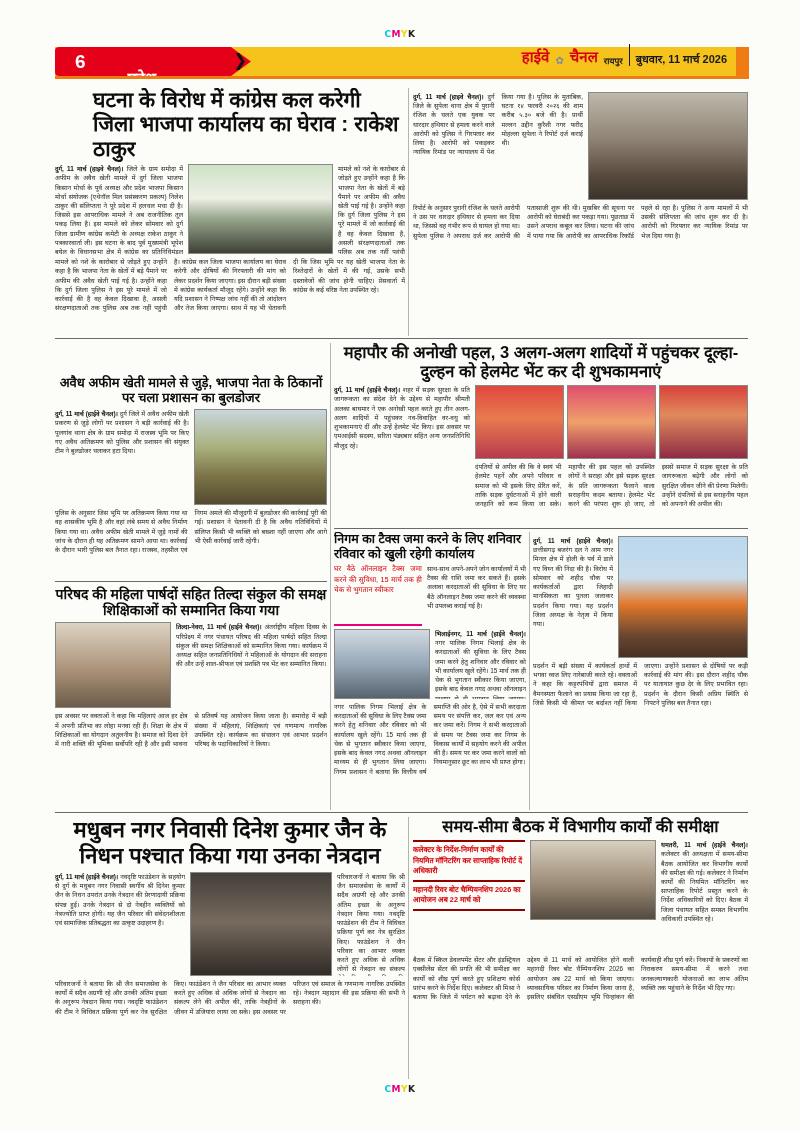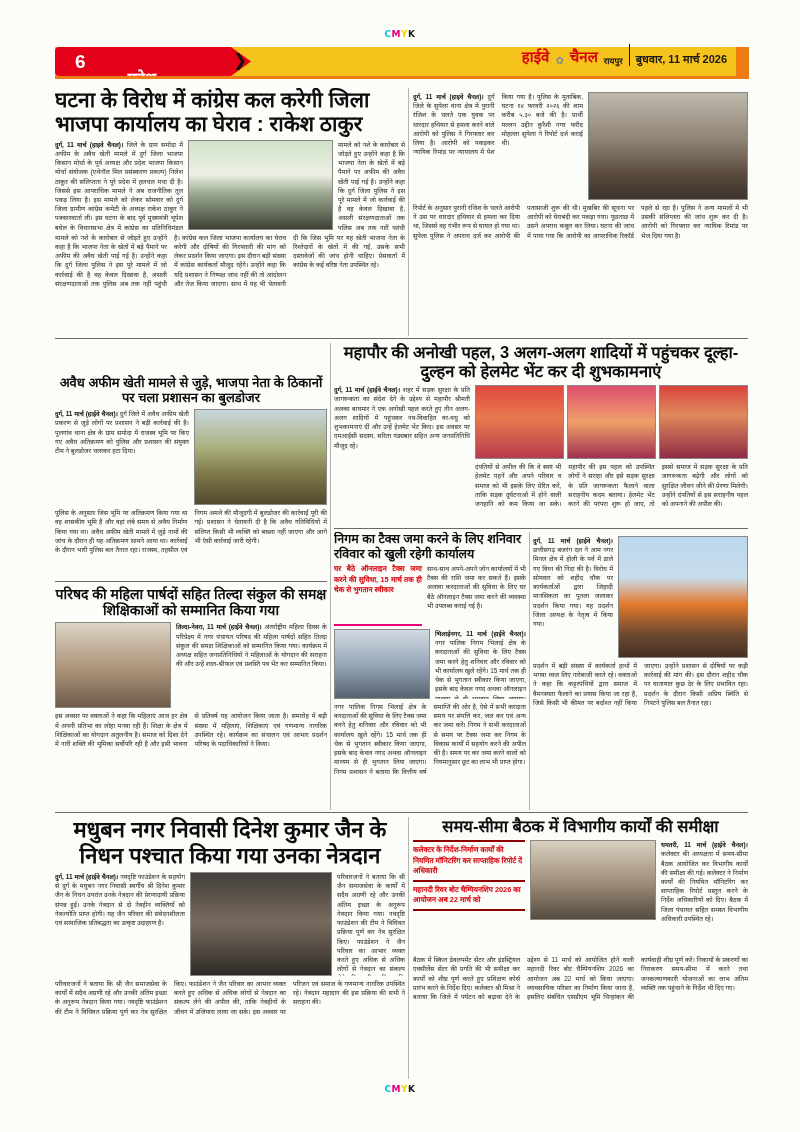--- a/index.html
+++ b/index.html
@@ -33,21 +33,21 @@
   .article { position:absolute; overflow:hidden; }
   .kicker { color:#b50000; font-weight:bold; font-size:9.5px; text-align:center; margin:0 14px 2px 14px; padding-bottom:1px; border-bottom:1.5px solid #b50000; }
   .hl { font-weight:bold; color:#0d0d0d; line-height:1.16; }
   .hl-c { text-align:center; }
   .bt { font-size:6.4px; line-height:1.44; text-align:justify; color:#2b2b2b; overflow:hidden; }
   .bt b { color:#111; }
   .cols2 { column-count:2; column-gap:7px; }
   .cols3 { column-count:3; column-gap:7px; }
   .row { display:flex; gap:5px; }
   .photo { border:1px solid #8a8a85; flex:none; }
-  .deck { color:#d60008; font-weight:bold; font-size:7.3px; line-height:1.45; text-align:justify; padding-bottom:3px; border-bottom:2px solid #e6007e; }
+  .deck { color:#d60008; font-weight:normal; font-size:7.3px; line-height:1.45; text-align:justify; padding-bottom:3px; border-bottom:2px solid #e6007e; }
   .deck2 { color:#d60008; font-weight:bold; font-size:7.3px; line-height:1.45; padding:3px 0; border-bottom:2px solid #8c0000; }.mt3{margin-top:3px}.mt4{margin-top:4px}
   
   .ph-press   { background:linear-gradient(180deg,#cfe2c6 0%,#eef0e6 38%,#9aa88e 60%,#3d4136 100%); }
   .ph-arrest  { background:linear-gradient(180deg,#bdb9ac 0%,#8d8172 45%,#58493c 78%,#3c332b 100%); }
   .ph-dozer   { background:linear-gradient(180deg,#c9d6dc 0%,#a9b07c 40%,#7c7448 70%,#544a30 100%); }
   .ph-wed1    { background:linear-gradient(180deg,#e0483f 0%,#e87a4e 45%,#b83a4e 100%); }
   .ph-wed2    { background:linear-gradient(180deg,#de4f6e 0%,#f0a06a 50%,#a03050 100%); }
   .ph-wed3    { background:linear-gradient(180deg,#d8423c 0%,#e08a5c 40%,#8e2c44 100%); }
   .ph-tax     { background:linear-gradient(180deg,#d2dae2 0%,#97a8b8 50%,#57626e 100%); }
   .ph-march   { background:linear-gradient(180deg,#bcd7ee 0%,#c8ddeb 34%,#e2792c 56%,#6a4730 82%,#473023 100%); }
@@ -75,21 +75,21 @@
       <span class="mh-logo">✿</span>
       <span class="mh-brand">चैनल</span>
       <span class="mh-city">रायपुर</span>
       <span class="mh-sep"></span>
       <span class="mh-date">बुधवार, 11 मार्च 2026</span>
     </div>
     <div class="mh-orange"></div>
   </div>
 
   <div class="article" style="left:55px; top:88px; width:350px; height:248px;">
-    <div class="hl" style="font-size:21px;">घटना के विरोध में कांग्रेस कल करेगी जिला भाजपा कार्यालय का घेराव : राकेश ठाकुर</div>
+    <div class="hl" style="font-size:21px;margin-left:38px;">घटना के विरोध में कांग्रेस कल करेगी जिला भाजपा कार्यालय का घेराव : राकेश ठाकुर</div>
     <div class="row mt3" style="height:90px;">
       <div class="bt" style="width:128px; height:90px;">
         <b>दुर्ग, 11 मार्च (हाइवे चैनल)।</b>
         <span>जिले के ग्राम समोदा में अफीम के अवैध खेती मामले में दुर्ग जिला भाजपा किसान मोर्चा के पूर्व अध्यक्ष और प्रदेश भाजपा किसान मोर्चा संयोजक (एथेनॉल मिल प्रसंस्करण प्रकल्प) निलेश ठाकुर की संलिप्तता ने पूरे प्रदेश में हलचल मचा दी है। जिससे इस आपराधिक मामले ने अब राजनीतिक तूल पकड़ लिया है। इस मामले को लेकर सोमवार को दुर्ग जिला ग्रामीण कांग्रेस कमेटी के अध्यक्ष राकेश ठाकुर ने पत्रकारवार्ता ली। इस घटना के बाद पूर्व मुख्यमंत्री भूपेश बघेल के विधानसभा क्षेत्र में कांग्रेस का प्रतिनिधिमंडल मौके के निरीक्षण के लिए पहुंचा था।</span>
       </div>
       <div class="photo ph-press" style="width:145px; height:90px;"></div>
       <div class="bt" style="flex:1; height:90px;">
         <span>मामले को नशे के कारोबार से जोड़ते हुए उन्होंने कहा है कि भाजपा नेता के खेतों में बड़े पैमाने पर अफीम की अवैध खेती पाई गई है। उन्होंने कहा कि दुर्ग जिला पुलिस ने इस पूरे मामले में जो कार्रवाई की है वह केवल दिखावा है, असली संरक्षणदाताओं तक पुलिस अब तक नहीं पहुंची है। कांग्रेस कल जिला भाजपा कार्यालय का घेराव करेगी और दोषियों की गिरफ्तारी की मांग को लेकर प्रदर्शन किया जाएगा। इस दौरान बड़ी संख्या में कांग्रेस कार्यकर्ता मौजूद रहेंगे। उन्होंने कहा कि यदि प्रशासन ने निष्पक्ष जांच नहीं की तो आंदोलन और तेज किया जाएगा। साथ में यह भी चेतावनी दी कि जिस भूमि पर यह खेती भाजपा नेता के रिश्तेदारों के खेतों में की गई, उसके सभी दस्तावेजों की जांच होनी चाहिए। प्रेसवार्ता में कांग्रेस के कई वरिष्ठ नेता उपस्थित रहे।</span>
       </div>
     </div>

